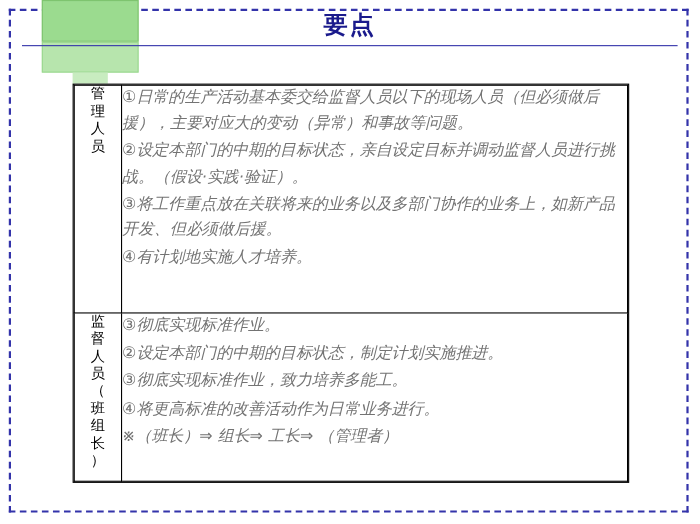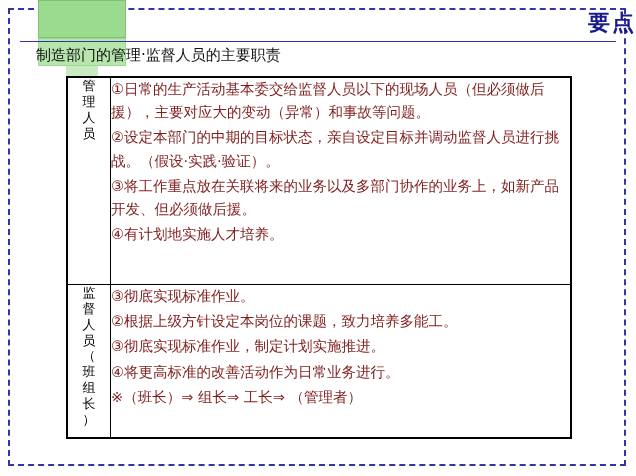--- a/index.html
+++ b/index.html
@@ -58,21 +58,21 @@
     height: 12px;
     background: #c8ecc0;
     box-sizing: border-box;
   }
   
   .title {
     position: absolute;
     left: 0;
     top: 8px;
     width: 636px;
-    text-align: right;
+    text-align: center;
     font-size: 22px;
     font-weight: bold;
     color: #1a1a8c;
     letter-spacing: 2px;
     font-family: "DejaVu Sans", "Liberation Sans", sans-serif;
   }
   
   .title-rule {
     position: absolute;
     left: 20px;
@@ -120,23 +120,24 @@
     font-family: "DejaVu Sans", "Liberation Sans", sans-serif;
     line-height: 1.22;
     padding: 4px 0;
   }
   td.rowhead .vchar {
     display: block;
   }
   td.cell {
     padding: 8px 8px 10px 8px;
     font-size: 14.5px;
-    color: #7f1d1d;
+    color: #737373;
     line-height: 1.6;
     font-family: "DejaVu Sans", "Liberation Sans", sans-serif;
+    font-style: italic;
   }
   .cell-row1 { height: 206px; }
   .cell-row2 { height: 152px; }
   .item {
     margin: 0 0 2px 0;
     text-indent: 0;
   }
   .item:last-child { margin-bottom: 0; }
 </style>
 </head>
@@ -145,21 +146,20 @@
 <div id="slide">
 
   <div class="outer-frame"></div>
 
   <div class="green-block-a"></div>
   <div class="green-block-b"></div>
   <div class="green-block-c"></div>
 
   <div class="title">要点</div>
   <div class="title-rule"></div>
-  <div class="subtitle">制造部门的管理·监督人员的主要职责</div>
 
   <div class="table-wrap">
     <table class="main">
       <tbody>
         <tr>
           <td class="rowhead">
             <span class="vchar">管</span>
             <span class="vchar">理</span>
             <span class="vchar">人</span>
             <span class="vchar">员</span>
@@ -178,22 +178,22 @@
             <span class="vchar">人</span>
             <span class="vchar">员</span>
             <span class="vchar">（</span>
             <span class="vchar">班</span>
             <span class="vchar">组</span>
             <span class="vchar">长</span>
             <span class="vchar">）</span>
           </td>
           <td class="cell cell-row2">
             <p class="item">③彻底实现标准作业。</p>
-            <p class="item">②根据上级方针设定本岗位的课题，致力培养多能工。</p>
-            <p class="item">③彻底实现标准作业，制定计划实施推进。</p>
+            <p class="item">②设定本部门的中期的目标状态，制定计划实施推进。</p>
+            <p class="item">③彻底实现标准作业，致力培养多能工。</p>
             <p class="item">④将更高标准的改善活动作为日常业务进行。</p>
             <p class="item">※（班长）⇒ 组长⇒ 工长⇒ （管理者）</p>
           </td>
         </tr>
       </tbody>
     </table>
   </div>
 
 </div>
 

